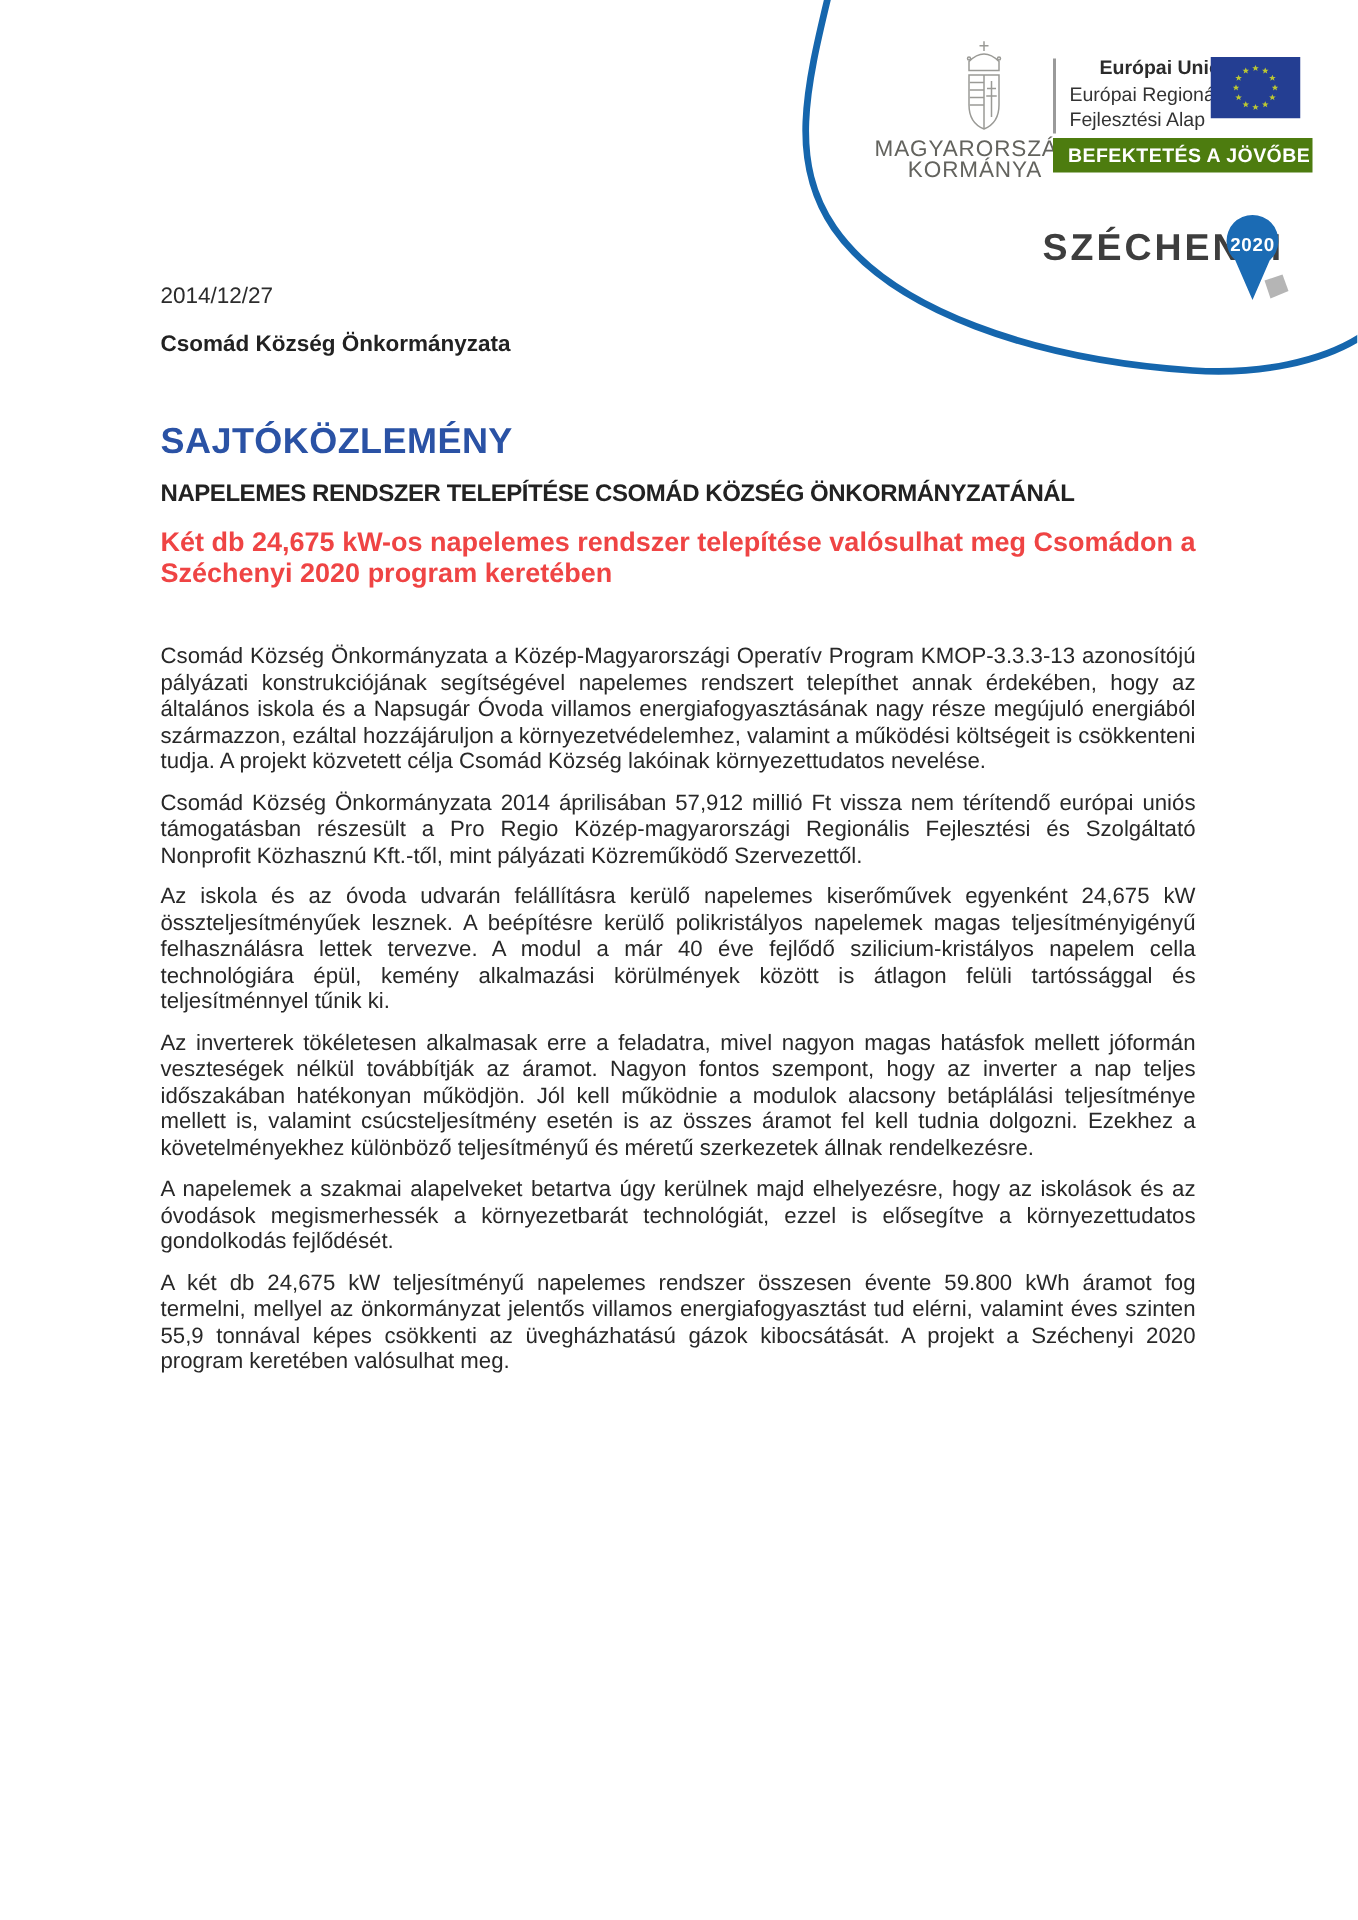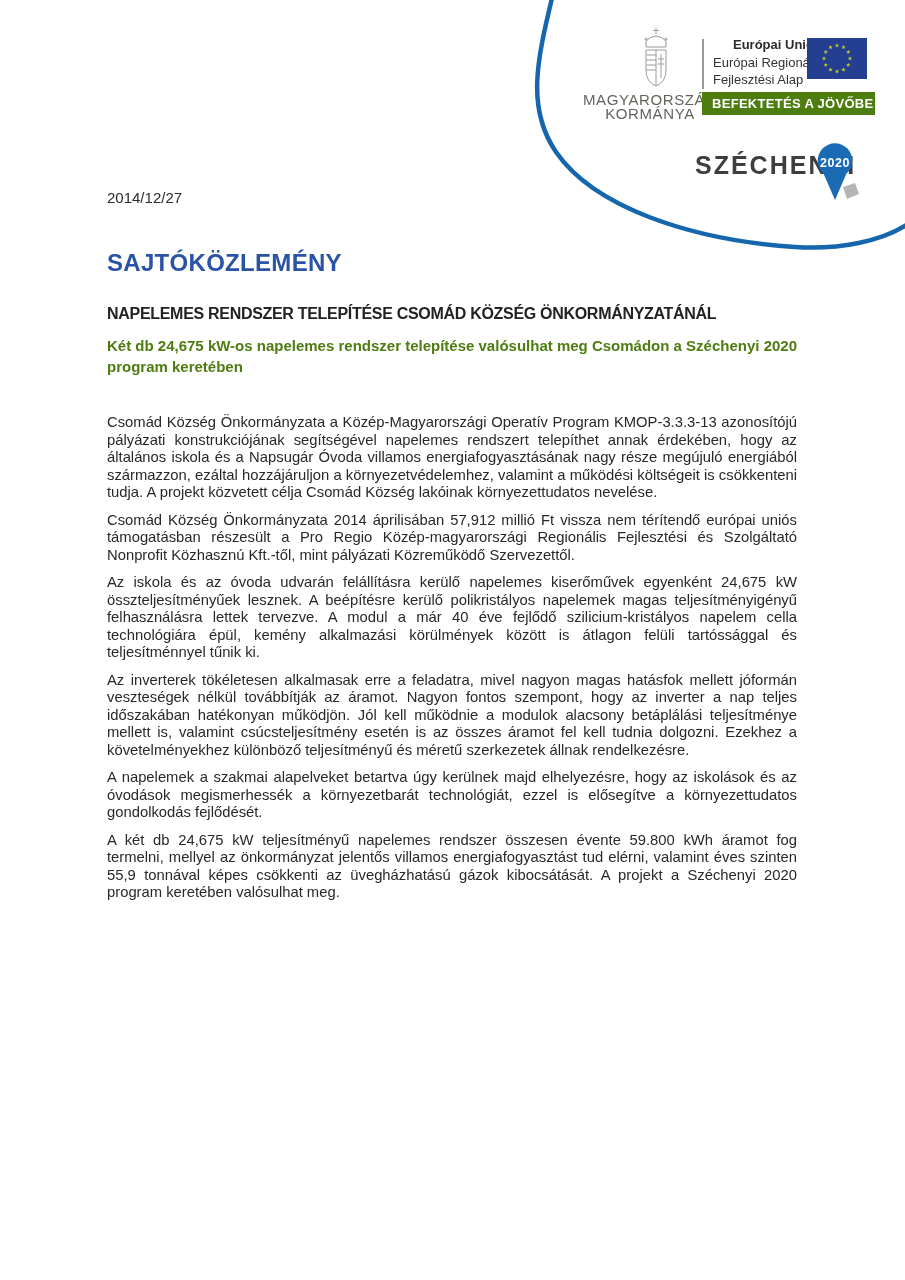--- a/index.html
+++ b/index.html
@@ -44,28 +44,28 @@
   
   .content{position:absolute;left:107px;top:189px;width:690px;}
   .date{font-size:15px;line-height:18px;color:#2c2c2c;}
   .org{margin-top:13px;font-size:15px;line-height:19px;font-weight:bold;color:#222;}
   .title{
     margin-top:39px;
     font-size:24px;line-height:34px;font-weight:bold;
     color:#2a52a5;letter-spacing:0.3px;
   }
   .subtitle{
-    margin-top:24px;
+    margin-top:8px;
     font-size:16px;line-height:20px;font-weight:bold;
     letter-spacing:-0.3px;color:#222;white-space:nowrap;
   }
   .lead{
     margin-top:11px;
-    font-size:15px;line-height:21px;font-weight:bold;
-    text-align:justify;color:#4d7c0f;
+    font-size:18px;line-height:21px;font-weight:bold;
+    text-align:justify;color:#ef4444;
   }
   .bodytext{margin-top:37px;}
   .para{
     font-size:14.8px;line-height:17.5px;
     text-align:justify;
     margin:0 0 10px 0;
   }
 </style>
 </head>
 <body>
@@ -128,20 +128,21 @@
 
   <div class="szechenyi-word">SZÉCHENYI</div>
   <svg class="pin-svg" width="46" height="64" viewBox="0 0 46 64" aria-hidden="true">
     <polygon points="26,47 38,43 42,54 30,59" fill="#b5b5b5"></polygon>
     <path d="M18,60 L6.5,33.5 A17.3,17.3 0 1 1 29.5,33.5 Z" fill="#1b6bb4"></path>
     <text x="18" y="27" text-anchor="middle" fill="#ffffff" font-family="Liberation Sans, sans-serif" font-size="12.5" font-weight="bold" letter-spacing="0.5">2020</text>
   </svg>
 
   <div class="content">
     <div class="date">2014/12/27</div>
+    <div class="org">Csomád Község Önkormányzata</div>
     <div class="title">SAJTÓKÖZLEMÉNY</div>
     <div class="subtitle">NAPELEMES RENDSZER TELEPÍTÉSE CSOMÁD KÖZSÉG ÖNKORMÁNYZATÁNÁL</div>
     <div class="lead">Két db 24,675 kW-os napelemes rendszer telepítése valósulhat meg Csomádon a Széchenyi 2020 program keretében</div>
 
     <div class="bodytext">
       <p class="para">Csomád Község Önkormányzata a Közép-Magyarországi Operatív Program KMOP-3.3.3-13 azonosítójú pályázati konstrukciójának segítségével napelemes rendszert telepíthet annak érdekében, hogy az általános iskola és a Napsugár Óvoda villamos energiafogyasztásának nagy része megújuló energiából származzon, ezáltal hozzájáruljon a környezetvédelemhez, valamint a működési költségeit is csökkenteni tudja. A projekt közvetett célja Csomád Község lakóinak környezettudatos nevelése.</p>
       <p class="para">Csomád Község Önkormányzata 2014 áprilisában 57,912 millió Ft vissza nem térítendő európai uniós támogatásban részesült a Pro Regio Közép-magyarországi Regionális Fejlesztési és Szolgáltató Nonprofit Közhasznú Kft.-től, mint pályázati Közreműködő Szervezettől.</p>
       <p class="para">Az iskola és az óvoda udvarán felállításra kerülő napelemes kiserőművek egyenként 24,675 kW összteljesítményűek lesznek. A beépítésre kerülő polikristályos napelemek magas teljesítményigényű felhasználásra lettek tervezve. A modul a már 40 éve fejlődő szilicium-kristályos napelem cella technológiára épül, kemény alkalmazási körülmények között is átlagon felüli tartóssággal és teljesítménnyel tűnik ki.</p>
       <p class="para">Az inverterek tökéletesen alkalmasak erre a feladatra, mivel nagyon magas hatásfok mellett jóformán veszteségek nélkül továbbítják az áramot. Nagyon fontos szempont, hogy az inverter a nap teljes időszakában hatékonyan működjön. Jól kell működnie a modulok alacsony betáplálási teljesítménye mellett is, valamint csúcsteljesítmény esetén is az összes áramot fel kell tudnia dolgozni. Ezekhez a követelményekhez különböző teljesítményű és méretű szerkezetek állnak rendelkezésre.</p>
       <p class="para">A napelemek a szakmai alapelveket betartva úgy kerülnek majd elhelyezésre, hogy az iskolások és az óvodások megismerhessék a környezetbarát technológiát, ezzel is elősegítve a környezettudatos gondolkodás fejlődését.</p>

